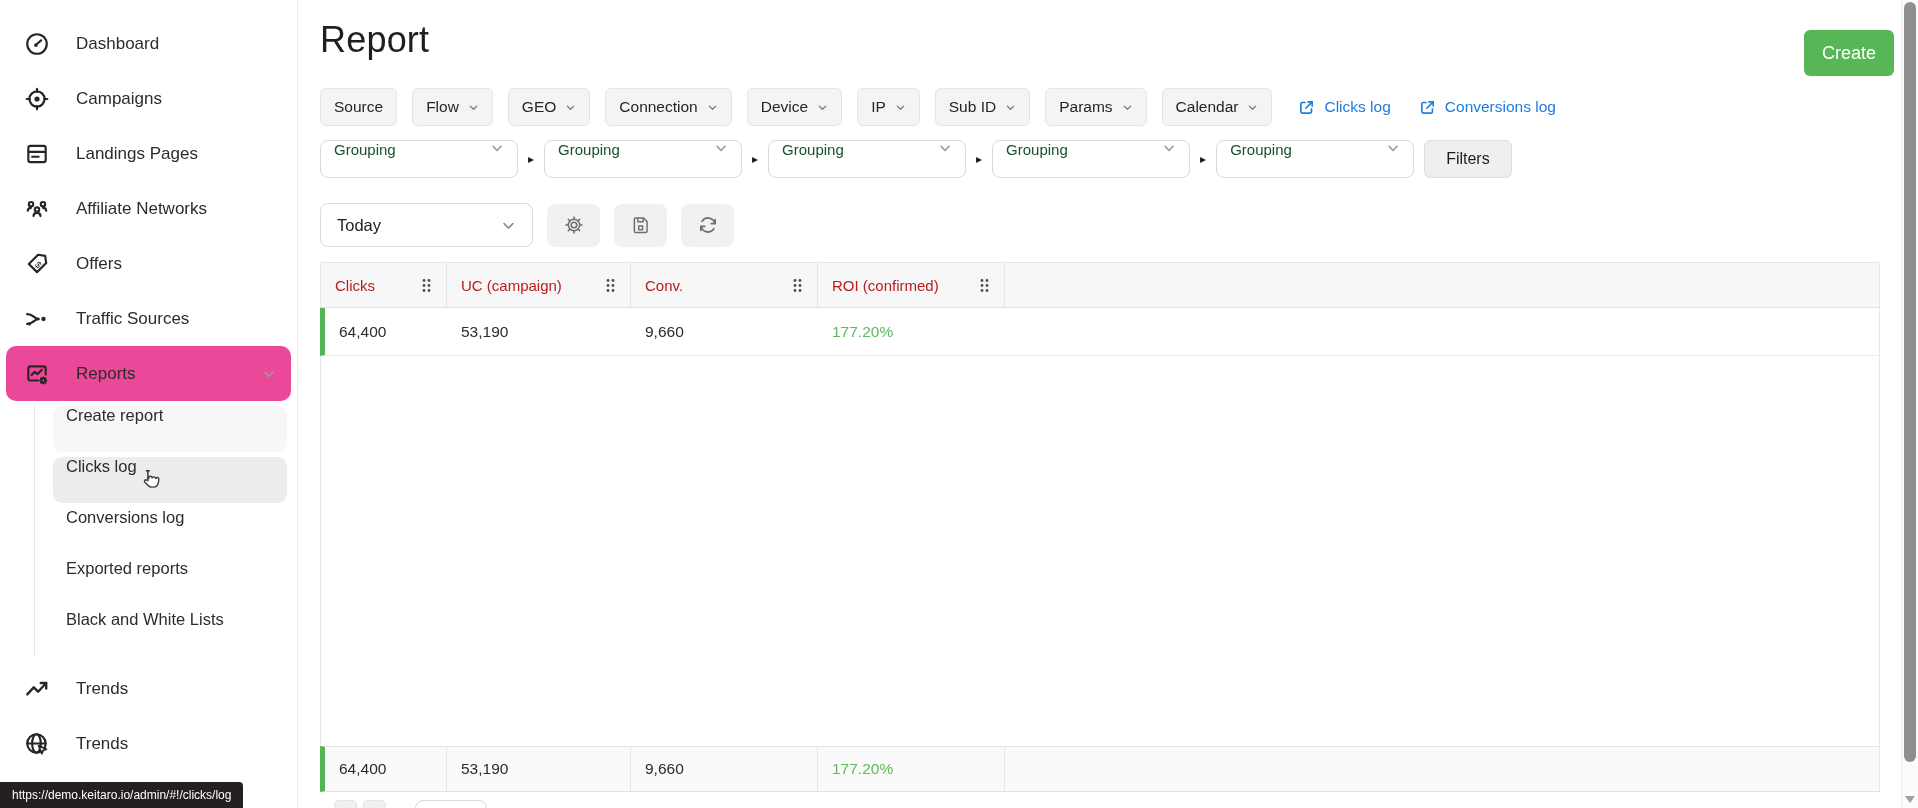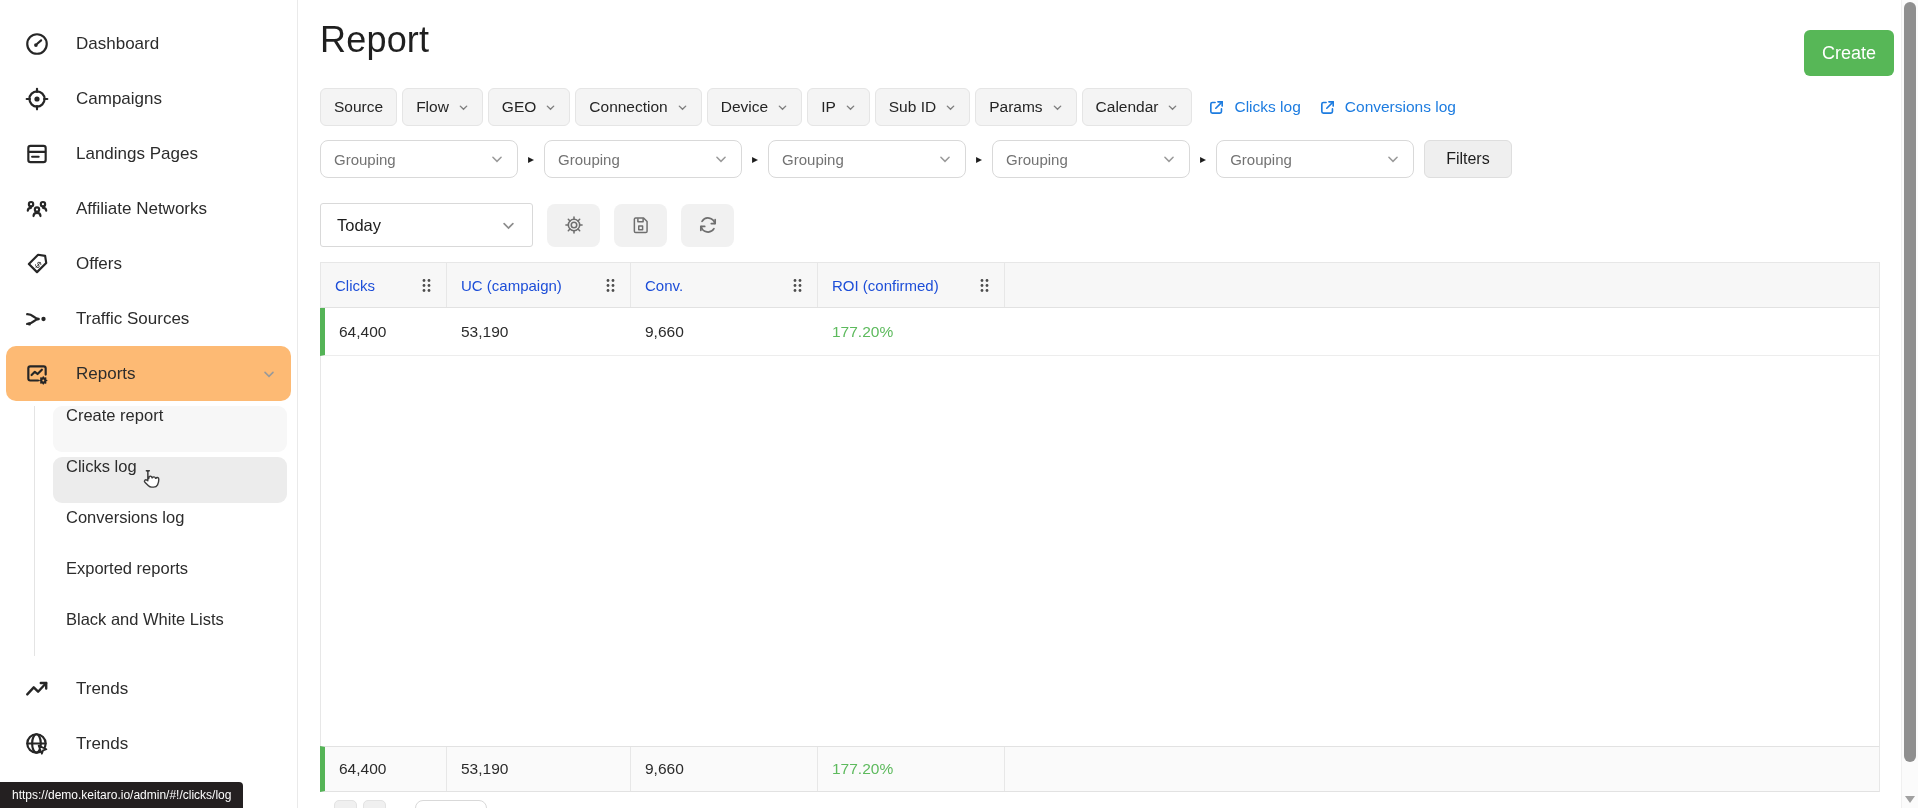--- a/index.html
+++ b/index.html
@@ -9,70 +9,70 @@
     font-family:"Liberation Sans", sans-serif; background:#fff; color:#2d2d2d;
   }
   svg { display:block; }
 
   
   .sidebar { position:absolute; left:0; top:0; width:298px; height:808px;
     border-right:1px solid #eaeaea; padding-top:16px; background:#fff; }
   .nav-item { height:55px; margin:0 6px; padding:0 14px 0 18px; display:flex;
     align-items:center; gap:26px; border-radius:10px; font-size:17px; color:#2c2c2c; cursor:pointer; }
   .nav-item .nicon { width:26px; height:26px; color:#262626; flex:0 0 26px; }
-  .nav-item.active { background:#fdba74; }
+  .nav-item.active { background:#ec4899; }
   .nav-item .chev { margin-left:auto; color:#9a9a9a; }
   .subnav { margin:5px 10px 5px 34px; border-left:1px solid #e4e4e4; padding-left:18px; }
   .subnav-item { height:46px; margin:5px 0; padding:0 13px; display:flex; align-items:flex-start;
     border-radius:9px; font-size:16.5px; color:#2c2c2c; cursor:pointer; position:relative; }
   .subnav-item.sel   { background:#f7f7f7; }
   .subnav-item.hover { background:#ececec; }
   .cursor-hand { position:absolute; left:85px; top:11px; width:26px; height:26px; }
 
   
   .main { position:absolute; left:299px; top:0; width:1602px; height:808px; padding-left:21px; }
   .page-title { margin-top:16px; height:48px; font-size:36px; font-weight:300;
     color:#1f1f1f; line-height:48px; letter-spacing:.2px; }
   .create-btn { position:absolute; top:30px; right:7px; width:90px; height:46px;
     background:#57b757; border:none; border-radius:6px; color:#fff; font-size:18px;
     font-family:inherit; cursor:pointer; }
 
-  .chips-row { margin-top:24px; height:38px; display:flex; align-items:center; gap:5px; }
+  .chips-row { margin-top:24px; height:38px; display:flex; align-items:center; gap:15px; }
   .chip { height:38px; padding:0 13px; display:flex; align-items:center; gap:9px;
     background:#f4f4f4; border:1px solid #e5e5e5; border-radius:6px;
     font-size:15.5px; color:#252525; cursor:pointer; }
   .chip .chev { color:#7e7e7e; }
   .ext-link { display:flex; align-items:center; gap:9px; color:#1d7ce0; font-size:15.5px;
     cursor:pointer; text-decoration:none; }
   .ext-link.first { margin-left:11px; }
   .ext-link + .ext-link { margin-left:13px; }
 
   .grouping-row { margin-top:14px; height:38px; display:flex; align-items:center; }
-  .grouping-select { width:198px; height:38px; padding:0 13px; display:flex; align-items:center;
+  .grouping-select { width:198px; height:38px; padding:0 13px; display:flex; 
     justify-content:space-between; background:#fff; border:1px solid #d9d9d9; border-radius:8px;
-    font-size:15px; color:#737373; cursor:pointer; }
+    font-size:15px; color:#14532d; cursor:pointer; }
   .gsep { margin:0 10px; font-size:12px; color:#1d1d1d; }
   .filters-btn { margin-left:10px; height:38px; padding:0 21px; background:#efefef;
     border:1px solid #dedede; border-radius:6px; font-size:16px; color:#1d1d1d;
     font-family:inherit; cursor:pointer; }
 
   .toolbar-row { margin-top:25px; height:44px; display:flex; align-items:center; }
   .date-select { width:213px; height:44px; padding:0 16px; display:flex; align-items:center;
-    justify-content:space-between; background:#fff; border:1px solid #d9d9d9; border-radius:3px;
+    justify-content:space-between; background:#fff; border:1px solid #d9d9d9; border-radius:8px;
     font-size:16.5px; color:#1c1c1c; cursor:pointer; }
   .icon-btn { width:53px; height:43px; margin-left:14px; display:flex; align-items:center;
     justify-content:center; background:#f1f1f1; border:none; border-radius:8px;
     color:#6f6f6f; cursor:pointer; }
 
   
   .report-table { margin-top:15px; width:1560px; }
   .t-head { height:46px; display:flex; background:#f7f7f7;
     border:1px solid #e7e7e7; border-bottom:1px solid #e2e2e2; }
   .t-hcell { display:flex; align-items:center; padding-left:14px; border-right:1px solid #e7e7e7;
-    font-size:15px; color:#1d4ed8; }
+    font-size:15px; color:#b91c1c; }
   .t-hcell .drag { margin-left:auto; margin-right:14px; cursor:grab; }
   .w1{width:126px;} .w2{width:184px;} .w3{width:187px;} .w4{width:187px;}
   .t-fill { flex:1; border-right:none !important; }
   .t-row { height:48px; display:flex; align-items:center; background:#fff;
     border-left:5px solid #55b457; border-right:1px solid #e7e7e7; border-bottom:1px solid #ededed; }
   .t-row .t-cell:first-child { width:122px; }
   .t-cell { padding-left:14px; font-size:15.5px; color:#2b2b2b; }
   .t-cell.roi { color:#5dba5d; }
   .t-empty { height:390px; border-left:1px solid #e7e7e7; border-right:1px solid #e7e7e7; background:#fff; }
   .t-foot { height:46px; display:flex; align-items:center; background:#fafafa;

